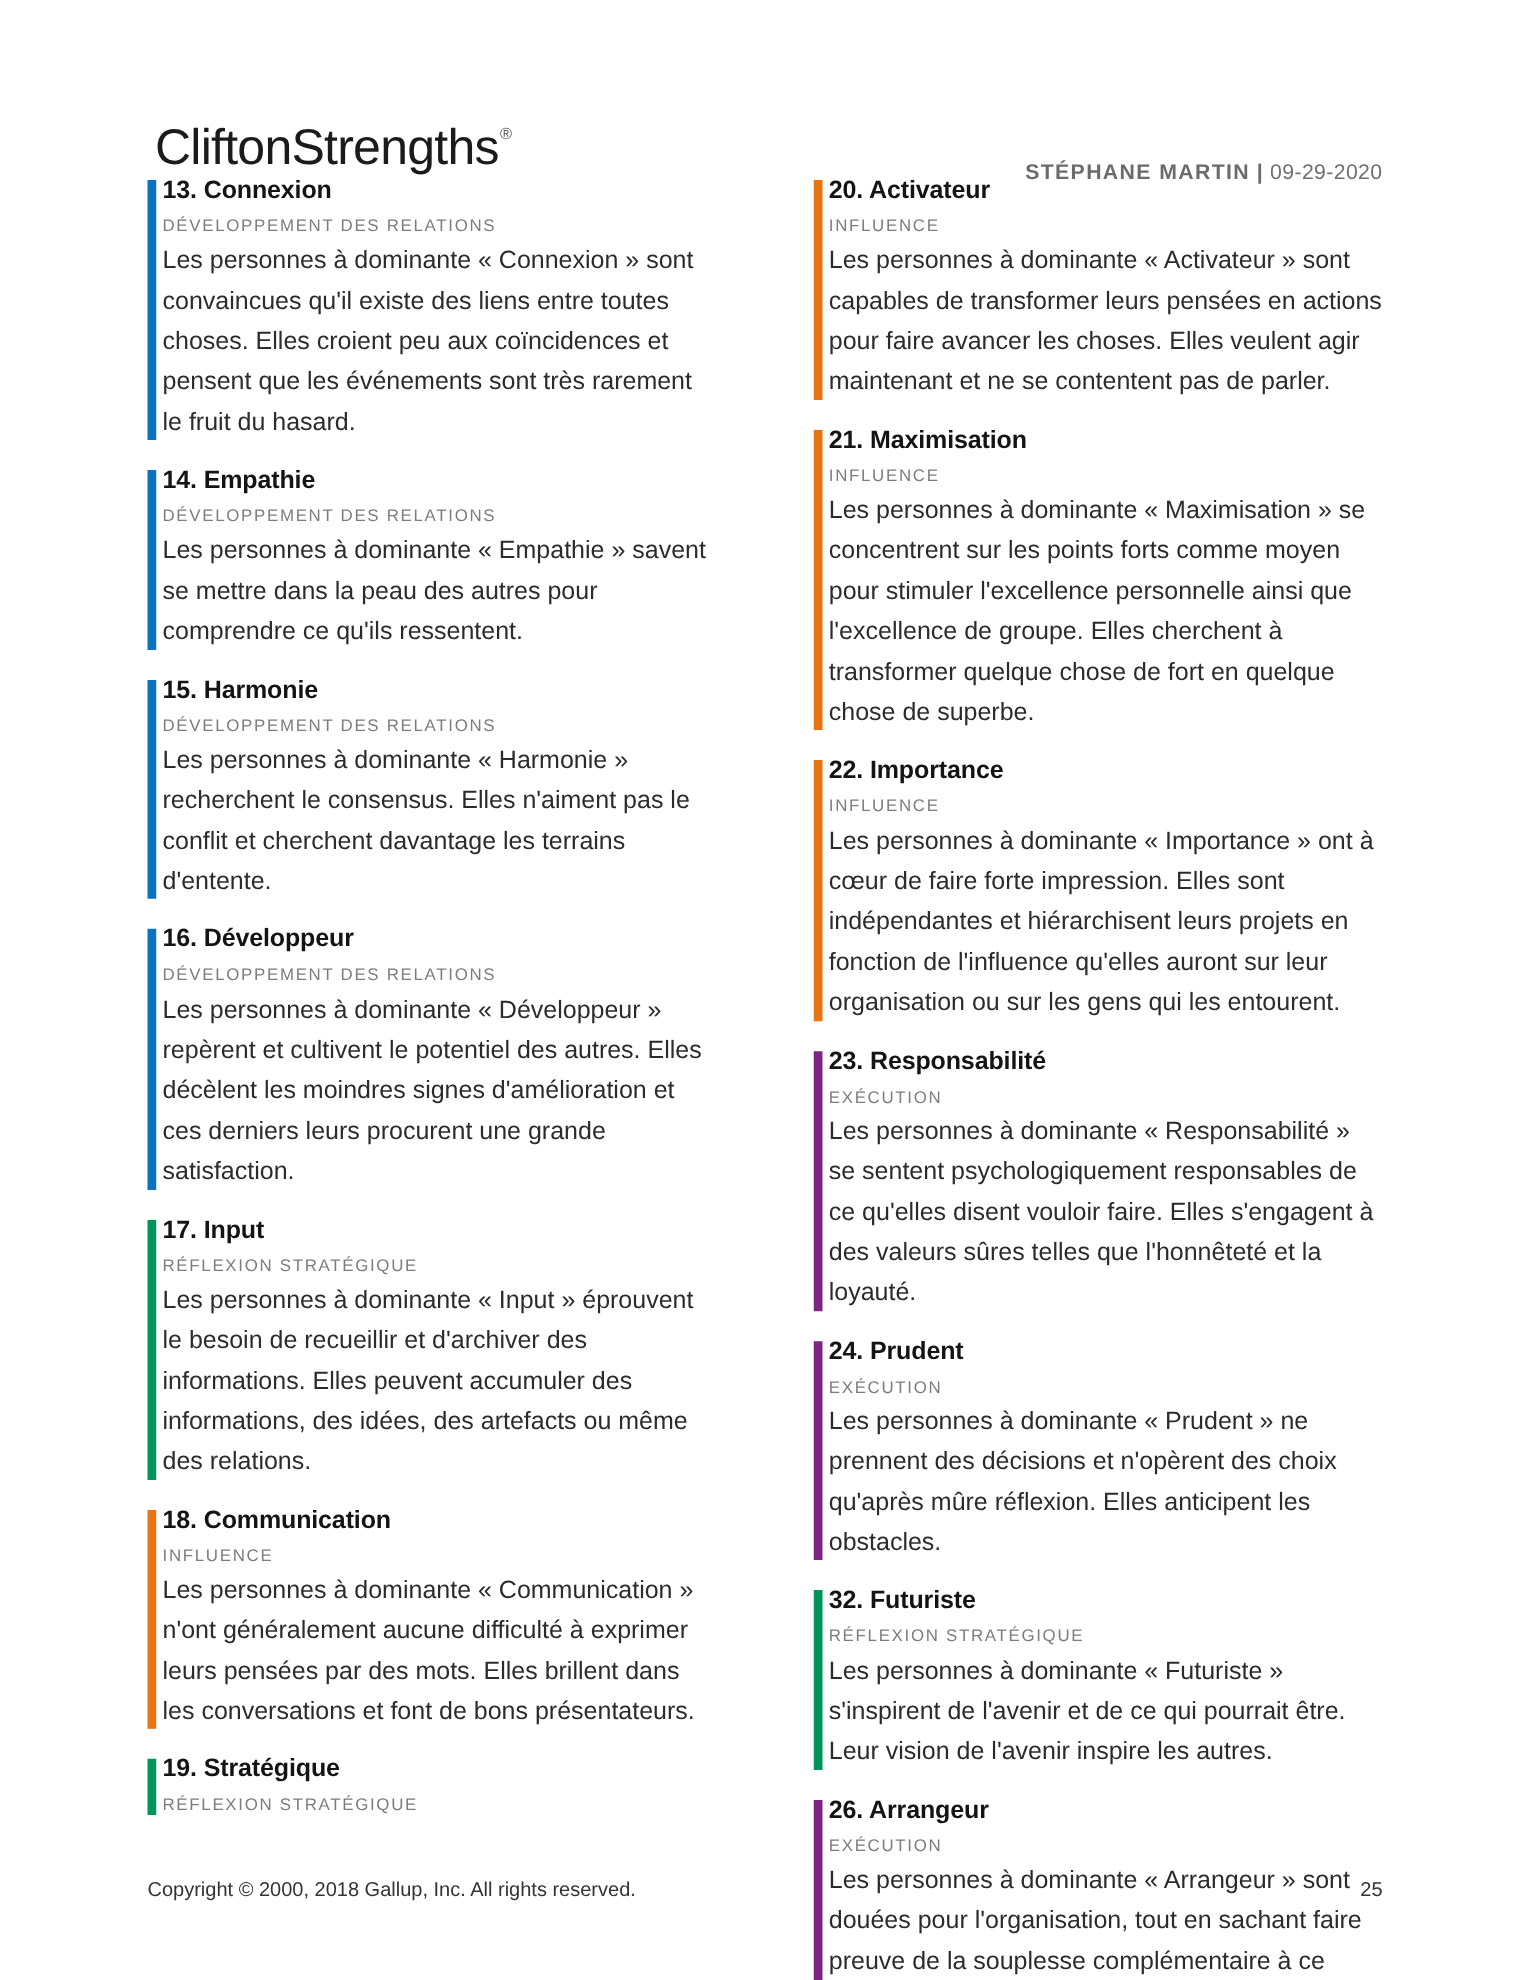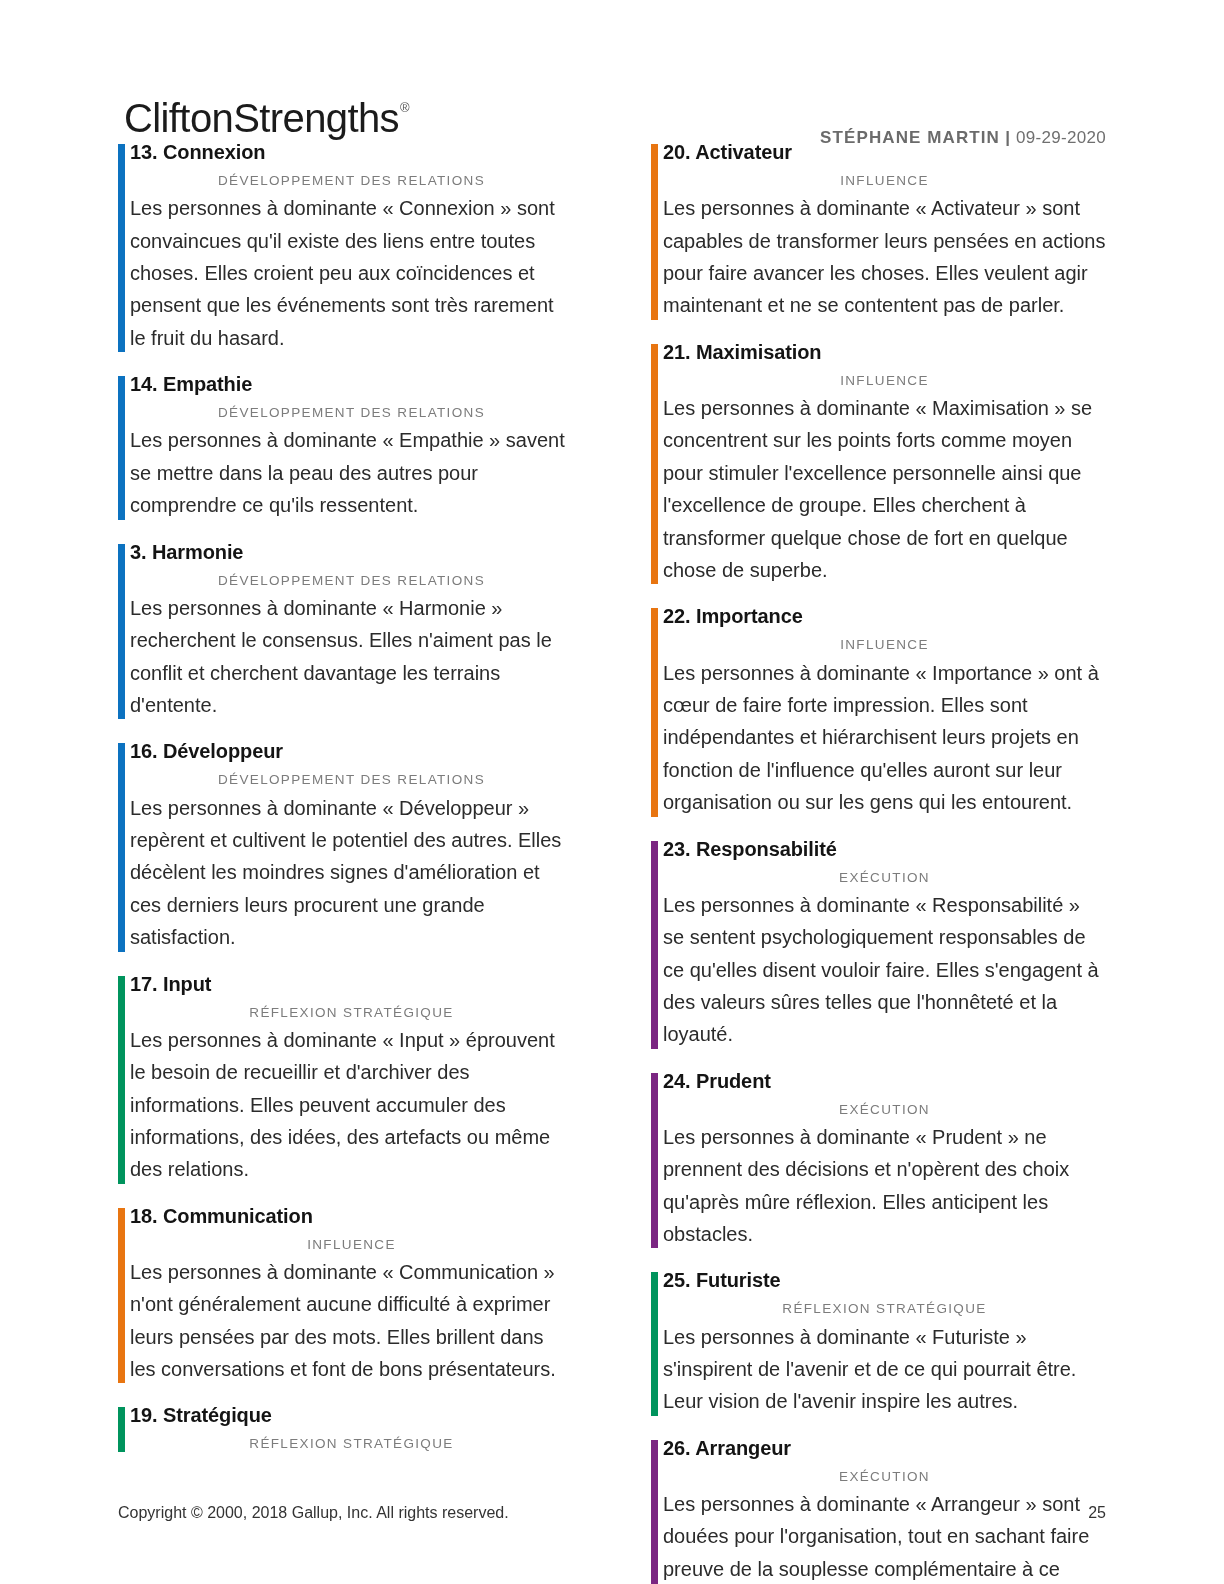--- a/index.html
+++ b/index.html
@@ -108,21 +108,20 @@
     line-height: 1.25;
     margin: 0 0 7px 0;
     letter-spacing: -0.1px;
   }
   .theme-domain {
     font-size: 13.5px;
     color: #7c7c7c;
     letter-spacing: 1.35px;
     margin: 0 0 2px 0;
     line-height: 1.35;
-    text-align: center;
   }
   .theme-desc {
     font-size: 20px;
     color: #2b2b2b;
     line-height: 1.62;
     margin: 0;
   }
 
   
   .footer {
@@ -168,21 +167,21 @@
           <div class="theme-desc">Les personnes à dominante « Connexion » sont convaincues qu'il existe des liens entre toutes choses. Elles croient peu aux coïncidences et pensent que les événements sont très rarement le fruit du hasard.</div>
         </div>
         <div class="theme">
           <div class="theme-bar" style="background: rgb(12, 114, 192);"></div>
           <div class="theme-title">14. Empathie</div>
           <div class="theme-domain">DÉVELOPPEMENT DES RELATIONS</div>
           <div class="theme-desc">Les personnes à dominante « Empathie » savent se mettre dans la peau des autres pour comprendre ce qu'ils ressentent.</div>
         </div>
         <div class="theme">
           <div class="theme-bar" style="background: rgb(12, 114, 192);"></div>
-          <div class="theme-title">3. Harmonie</div>
+          <div class="theme-title">15. Harmonie</div>
           <div class="theme-domain">DÉVELOPPEMENT DES RELATIONS</div>
           <div class="theme-desc">Les personnes à dominante « Harmonie » recherchent le consensus. Elles n'aiment pas le conflit et cherchent davantage les terrains d'entente.</div>
         </div>
         <div class="theme">
           <div class="theme-bar" style="background: rgb(12, 114, 192);"></div>
           <div class="theme-title">16. Développeur</div>
           <div class="theme-domain">DÉVELOPPEMENT DES RELATIONS</div>
           <div class="theme-desc">Les personnes à dominante « Développeur » repèrent et cultivent le potentiel des autres. Elles décèlent les moindres signes d'amélioration et ces derniers leurs procurent une grande satisfaction.</div>
         </div>
         <div class="theme">
@@ -229,21 +228,21 @@
           <div class="theme-desc">Les personnes à dominante « Responsabilité » se sentent psychologiquement responsables de ce qu'elles disent vouloir faire. Elles s'engagent à des valeurs sûres telles que l'honnêteté et la loyauté.</div>
         </div>
         <div class="theme">
           <div class="theme-bar" style="background: rgb(123, 38, 130);"></div>
           <div class="theme-title">24. Prudent</div>
           <div class="theme-domain">EXÉCUTION</div>
           <div class="theme-desc">Les personnes à dominante « Prudent » ne prennent des décisions et n'opèrent des choix qu'après mûre réflexion. Elles anticipent les obstacles.</div>
         </div>
         <div class="theme">
           <div class="theme-bar" style="background: rgb(0, 148, 93);"></div>
-          <div class="theme-title">25. Futuriste</div>
+          <div class="theme-title">32. Futuriste</div>
           <div class="theme-domain">RÉFLEXION STRATÉGIQUE</div>
           <div class="theme-desc">Les personnes à dominante « Futuriste » s'inspirent de l'avenir et de ce qui pourrait être. Leur vision de l'avenir inspire les autres.</div>
         </div>
         <div class="theme">
           <div class="theme-bar" style="background: rgb(123, 38, 130);"></div>
           <div class="theme-title">26. Arrangeur</div>
           <div class="theme-domain">EXÉCUTION</div>
           <div class="theme-desc">Les personnes à dominante « Arrangeur » sont douées pour l'organisation, tout en sachant faire preuve de la souplesse complémentaire à ce talent. Elles aiment réfléchir aux différentes possibilités d'organiser tous les éléments et ressources disponibles pour un maximum de productivité.</div>
         </div>
       </div>

